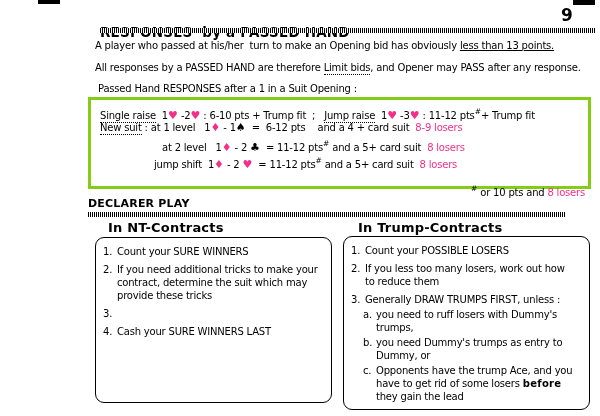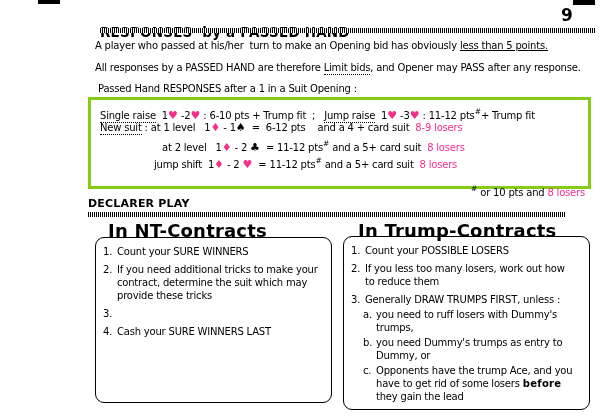--- a/index.html
+++ b/index.html
@@ -14,21 +14,21 @@
   .introline{white-space:pre;}
   .ul{text-decoration:underline;}
   .dotted{border-bottom:1px dotted #000;padding-bottom:1px;}
   .pink{color:#F2308A;}
   .sup{font-size:7.5px;vertical-align:5px;letter-spacing:0;}
   .suit{font-size:11px;letter-spacing:0;}
   #respbox{border:3px solid #84cc16;padding:4px 0 0 9px;}
   #respbox .row{height:16.2px;line-height:16.2px;white-space:pre;}
   .indent1{padding-left:62px;}
   .indent2{padding-left:54px;}
-  .boxhead{font-weight:bold;font-size:18px;letter-spacing:0.2px;white-space:pre;text-align:right;}
+  .boxhead{font-weight:bold;font-size:13px;letter-spacing:0.2px;white-space:pre;text-align:right;}
   .rbox{border:1px solid #000;border-radius:9px;padding:7px 4px 0 7px;box-sizing:border-box;}
   .item{display:flex;margin-bottom:5px;line-height:13px;}
   .item .num{flex:none;width:14px;}
   .item .itext{white-space:pre;}
   .sub{display:flex;margin:1px 0 2px 12px;line-height:13px;}
   .sub .num{flex:none;width:13px;}
   .sub .itext{white-space:pre;}
   .foot{white-space:pre;text-align:right;}
   b{letter-spacing:0.3px;}
 </style>
@@ -37,21 +37,21 @@
 
 <div id="page">
 
   <div class="abs bar" style="left:38px;top:0;width:22px;height:4px;"></div>
   <div class="abs bar" style="left:573px;top:0;width:22px;height:5px;"></div>
 
   <div class="abs doctitle" style="left:100px;top:24px;text-align:right;">RESPONSES  by a PASSED HAND</div>
   <div class="abs pagenum" style="left:561px;top:5px;">9</div>
   <div class="abs hatch" style="left:100px;top:28px;width:495px;"></div>
 
-  <div class="abs introline" style="left:95px;top:40px;"><span>A player who passed at his/her  turn to make an Opening bid has obviously </span><span class="ul">less than 5 points.</span></div>
+  <div class="abs introline" style="left:95px;top:40px;"><span>A player who passed at his/her  turn to make an Opening bid has obviously </span><span class="ul">less than 13 points.</span></div>
 
   <div class="abs introline" style="left:95px;top:62px;"><span>All responses by a PASSED HAND are therefore </span><span class="dotted">Limit bids</span><span>, and Opener may PASS after any response.</span></div>
 
   <div class="abs introline" style="left:98px;top:83px;">Passed Hand RESPONSES after a 1 in a Suit Opening :</div>
 
   <div id="respbox" class="abs" style="left:88px;top:97px;width:488px;height:82px;">
     <div class="row"><span class="dotted">Single raise</span><span>  1</span><span class="pink suit">♥</span><span> -2</span><span class="pink suit">♥</span><span> : 6-10 pts + Trump fit  ;   </span><span class="dotted">Jump raise</span><span>  1</span><span class="pink suit">♥</span><span> -3</span><span class="pink suit">♥</span><span> : 11-12 pts</span><span class="sup">#</span><span>+ Trump fit</span></div>
 
 
     <div class="row"><span class="dotted">New suit</span><span> : at 1 level   1</span><span class="pink suit">♦</span><span> - 1</span><span class="suit">♠</span><span>  =  6-12 pts    and a 4 + card suit  </span><span class="pink">8-9 losers</span></div>

